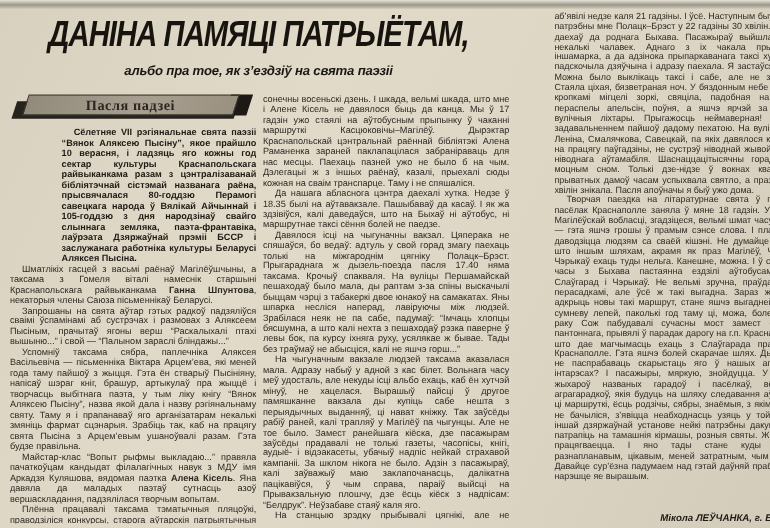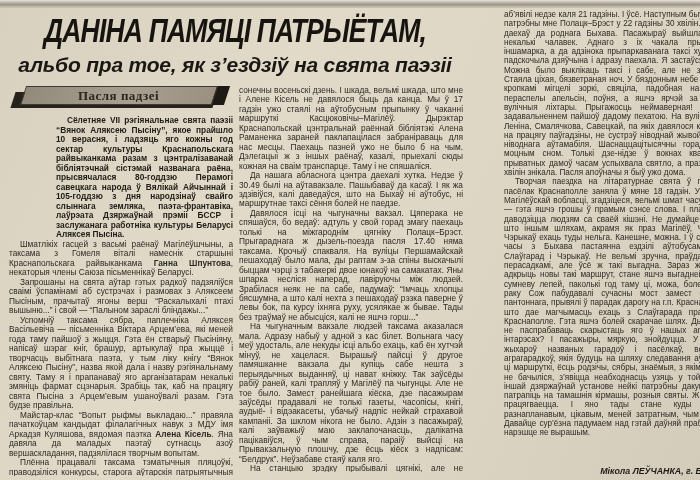--- a/index.html
+++ b/index.html
@@ -6,21 +6,21 @@
   .page{
     position:relative;width:700px;height:480px;overflow:hidden;
     background:linear-gradient(115deg,#d8d1c0 0%,#e1dac9 35%,#ddd6c5 65%,#d3ccbb 100%);
     font-family:"Liberation Sans",sans-serif;color:#2e2a24;
   }
   .top-edge{position:absolute;top:0;left:0;right:0;height:8px;
     background:linear-gradient(180deg,#e9e5da 0%,#9d978a 55%,#cfc9b9 100%);}
   .header{position:absolute;left:8px;top:12px;width:454px;text-align:center;color:#17140f;font-style:italic;}
   .title{margin:0;font-size:26.5px;font-weight:900;letter-spacing:-0.8px;white-space:nowrap;
     transform:scaleY(1.25);transform-origin:50% 0;}
-  .subtitle{margin-top:12px;font-size:21px;font-weight:800;letter-spacing:-0.2px;line-height:19.5px;color:#1b1813;text-align:center;}
+  .subtitle{margin-top:12px;font-size:12px;font-weight:800;letter-spacing:-0.2px;line-height:19.5px;color:#1b1813;text-align:center;}
   .ribbon{position:relative;height:27px;margin:0 6px 5px 2px;}
   .ribbon-shadow{position:absolute;left:2px;top:8px;width:202px;height:16px;background:#26231d;transform:skewX(-18deg);}
   .ribbon-wedge{position:absolute;left:196px;top:2px;width:20px;height:19px;background:#1d1a15;transform:skewX(-18deg);}
   .ribbon-body{position:absolute;left:12px;top:2px;width:190px;height:17px;
     background:linear-gradient(90deg,#928a7b 0%,#a89f90 55%,#9a9181 100%);
     border:1px solid #3f3a31;transform:skewX(-18deg);
     display:flex;align-items:center;justify-content:center;}
   .ribbon-body span{transform:skewX(18deg);font-family:"Liberation Serif",serif;font-weight:bold;
     font-size:13px;color:#2b2720;letter-spacing:0.5px;}
   .col{position:absolute;width:224px;font-size:8.3px;line-height:9.5px;text-align:justify;overflow:hidden;}
@@ -58,21 +58,21 @@
     <p><span>Шматлікіх гасцей з васьмі раёнаў Магілёўшчыны, а таксама з Гомеля віталі намеснік старшыні Краснапольскага райвыканкама </span><b>Ганна Шпунтова</b><span>, некаторыя члены Саюза пісьменнікаў Беларусі.</span></p>
     <p>Запрошаны на свята аўтар гэтых радкоў падзяліўся сваімі ўспамінамі аб сустрэчах і размовах з Аляксеем Пысіным, прачытаў ягоны верш “Раскалыхалі птахі вышыню...” і свой — “Палыном зараслі бліндажы...”</p>
     <p>Успомніў таксама сябра, паплечніка Аляксея Васільевіча — пісьменніка Віктара Арцем’ева, які меней года таму пайшоў з жыцця. Гэта ён стварыў Пысініяну, напісаў шэраг кніг, брашур, артыкулаў пра жыццё і творчасць выбітнага паэта, у тым ліку кнігу “Вянок Аляксею Пысіну”, назва якой дала і назву рэгіянальнаму святу. Таму я і прапанаваў яго арганізатарам некалькі змяніць фармат сцэнарыя. Зрабіць так, каб на працягу свята Пысіна з Арцем’евым ушаноўвалі разам. Гэта будзе правільна.</p>
     <p><span>Майстар-клас “Вопыт рыфмы выкладаю...” правяла пачаткоўцам кандыдат філалагічных навук з МДУ імя Аркадзя Куляшова, вядомая паэтка </span><b>Алена Кісель</b><span>. Яна давяла да маладых паэтаў сутнасць азоў вершаскладання, падзялілася творчым вопытам.</span></p>
     <p>Плённа працавалі таксама тэматычныя пляцоўкі, праводзіліся конкурсы, старога аўтарскія патрыятычныя песні, узнагароджваліся пераможцы.</p>
     <p>Маштабнае мерапрыемства праходзіла зладжана, натхнённа, з цудоўным настроем, бо ў вокны глядзеў</p>
   </div>
 
   <div class="col col2">
     <p class="cont">сонечны восеньскі дзень. І шкада, вельмі шкада, што мне і Алене Кісель не давялося быць да канца. Мы ў 17 гадзін ужо стаялі на аўтобусным прыпынку ў чаканні маршруткі Касцюковічы–Магілёў. Дырэктар Краснапольскай цэнтральнай раённай бібліятэкі Алена Раманенка зараней паклапацілася забраніраваць для нас месцы. Паехаць пазней ужо не было б на чым. Дэлегацыі ж з іншых раёнаў, казалі, прыехалі сюды кожная на сваім транспарце. Таму і не спяшаліся.</p>
-    <p>Да нашага абласнога цэнтра даехалі хутка. Недзе ў 30.49 былі на аўтавакзале. Пашыбаваў да касаў. І як жа здзівіўся, калі даведаўся, што на Быхаў ні аўтобус, ні маршрутнае таксі сёння болей не паедзе.</p>
+    <p>Да нашага абласнога цэнтра даехалі хутка. Недзе ў 18.35 былі на аўтавакзале. Пашыбаваў да касаў. І як жа здзівіўся, калі даведаўся, што на Быхаў ні аўтобус, ні маршрутнае таксі сёння болей не паедзе.</p>
     <p>Давялося ісці на чыгуначны вакзал. Цяперака не спяшаўся, бо ведаў: адтуль у свой горад змагу паехаць толькі на міжгароднім цягніку Полацк–Брэст. Прыгараднага ж дызель-поезда пасля 17.40 няма таксама. Крочыў спакваля. На вуліцы Першамайскай пешаходаў было мала, ды раптам з-за спіны выскачылі быццам чэрці з табакеркі двое юнакоў на самакатах. Яны шпарка несліся наперад, лавіруючы між людзей. Зрабілася неяк не па сабе, падумаў: “Імчаць хлопцы бясшумна, а што калі нехта з пешаходаў рэзка паверне ў левы бок, па курсу іхняга руху, усялякае ж бывае. Тады без траўмаў не абысціся, калі не яшчэ горш...”</p>
     <p>На чыгуначным вакзале людзей таксама аказалася мала. Адразу набыў у адной з кас білет. Вольнага часу меў удосталь, але некуды ісці альбо ехаць, каб ён хутчэй мінуў, не хацелася. Вырашыў пайсці ў другое памяшканне вакзала ды купіць сабе нешта з перыядычных выданняў, ці нават кніжку. Так заўсёды рабіў раней, калі трапляў у Магілёў па чыгунцы. Але не тое было. Замест ранейшага кіёска, дзе пасажырам заўсёды прадавалі не толькі газеты, часопісы, кнігі, аудыё- і відэакасеты, убачыў надпіс нейкай страхавой кампаніі. За шклом нікога не было. Адзін з пасажыраў, калі заўважыў маю заклапочанасць, далікатна пацікавіўся, ў чым справа, параіў выйсці на Прывакзальную плошчу, дзе ёсць кіёск з надпісам: “Белдрук”. Неўзабаве стаяў каля яго.</p>
     <p>На станцыю зрэдку прыбывалі цягнікі, але не прыгародныя. Пасадку на дызель-поезд Магілёў–Шклоў</p>
   </div>
 
   <div class="col col3">
     <p class="cont">аб’явілі недзе каля 21 гадзіны. І ўсё. Наступным быў толькі патрэбны мне Полацк–Брэст у 22 гадзіны 30 хвілін. На ім і даехаў да роднага Быхава. Пасажыраў выйшла ўсяго некалькі чалавек. Аднаго з іх чакала прыватная іншамарка, а да адзінока прыпаркаванага таксі хуценька падскочыла дзяўчына і адразу паехала. Я застаўся адзін. Можна было выклікаць таксі і сабе, але не захацеў. Стаяла ціхая, бязветраная ноч. У бяздонным небе зыркімі кропкамі мігцелі зоркі, свяціла, падобная на вялікі пераспелы апельсін, поўня, а яшчэ ярчэй за яе — вулічныя ліхтары. Прыгажосць неймаверная! І я з задавальненнем пайшоў дадому пехатою. На вуліцах імя Леніна, Смалячкова, Савецкай, па якіх давялося крочыць на працягу паўгадзіны, не сустрэў ніводнай жывой душы, ніводнага аўтамабіля. Шаснаццацітысячны горад спаў моцным сном. Толькі дзе-нідзе ў вокнах кватэр ці прыватных дамоў часам успыхвала святло, а праз колькі хвілін знікала. Пасля апоўначы я быў ужо дома.</p>
     <p>Творчая паездка на літаратурнае свята ў гарадскі пасёлак Краснаполле заняла ў мяне 18 гадзін. У межах Магілёўскай вобласці, згадзіцеся, вельмі шмат часу. А час — гэта яшчэ грошы ў прамым сэнсе слова. І плаціць іх даводзіцца людзям са сваёй кішэні. Не думайце толькі, што іншым шляхам, акрамя як праз Магілёў, Чавусы, Чэрыкаў ехаць туды нельга. Канешне, можна. І ў савецкія часы з Быхава пастаянна ездзілі аўтобусам праз Слаўгарад і Чэрыкаў. Не вельмі зручна, праўда, бо з перасадкамі, але ўсё ж такі выгадна. Зараз жа, калі адкрыць новы такі маршрут, стане яшчэ выгадней. І без сумневу лепей, паколькі год таму ці, можа, болей праз раку Сож пабудавалі сучасны мост замест старога пантоннага, прывялі ў парадак дарогу на г.п. Краснаполле, што дае магчымасць ехаць з Слаўгарада прама на Краснаполле. Гэта яшчэ болей скарачае шлях. Дык чаму не паспрабаваць скарыстаць яго ў нашых агульных інтарэсах? І пасажыры, мяркую, знойдуцца. У многіх жыхароў названых гарадоў і пасёлкаў, вёсак і аграгарадкоў, якія будуць на шляху следавання аўтобуса ці маршруткі, ёсць родзічы, сябры, знаёмыя, з якімі даўно не бачыліся, з’явіцца неабходнасць узяць у той альбо іншай дзяржаўнай установе нейкі патрэбны дакумент ці патрапіць на тамашнія кірмашы, розныя святы. Жыццё ж працягваецца. І яно тады стане куды больш разнапланавым, цікавым, меней затратным, чым цяпер. Давайце сур’ёзна падумаем над гэтай даўняй праблемай, нарэшце яе вырашым.</p>
     <p class="byline">Мікола ЛЕЎЧАНКА, г. Быхаў.</p>
   </div>

